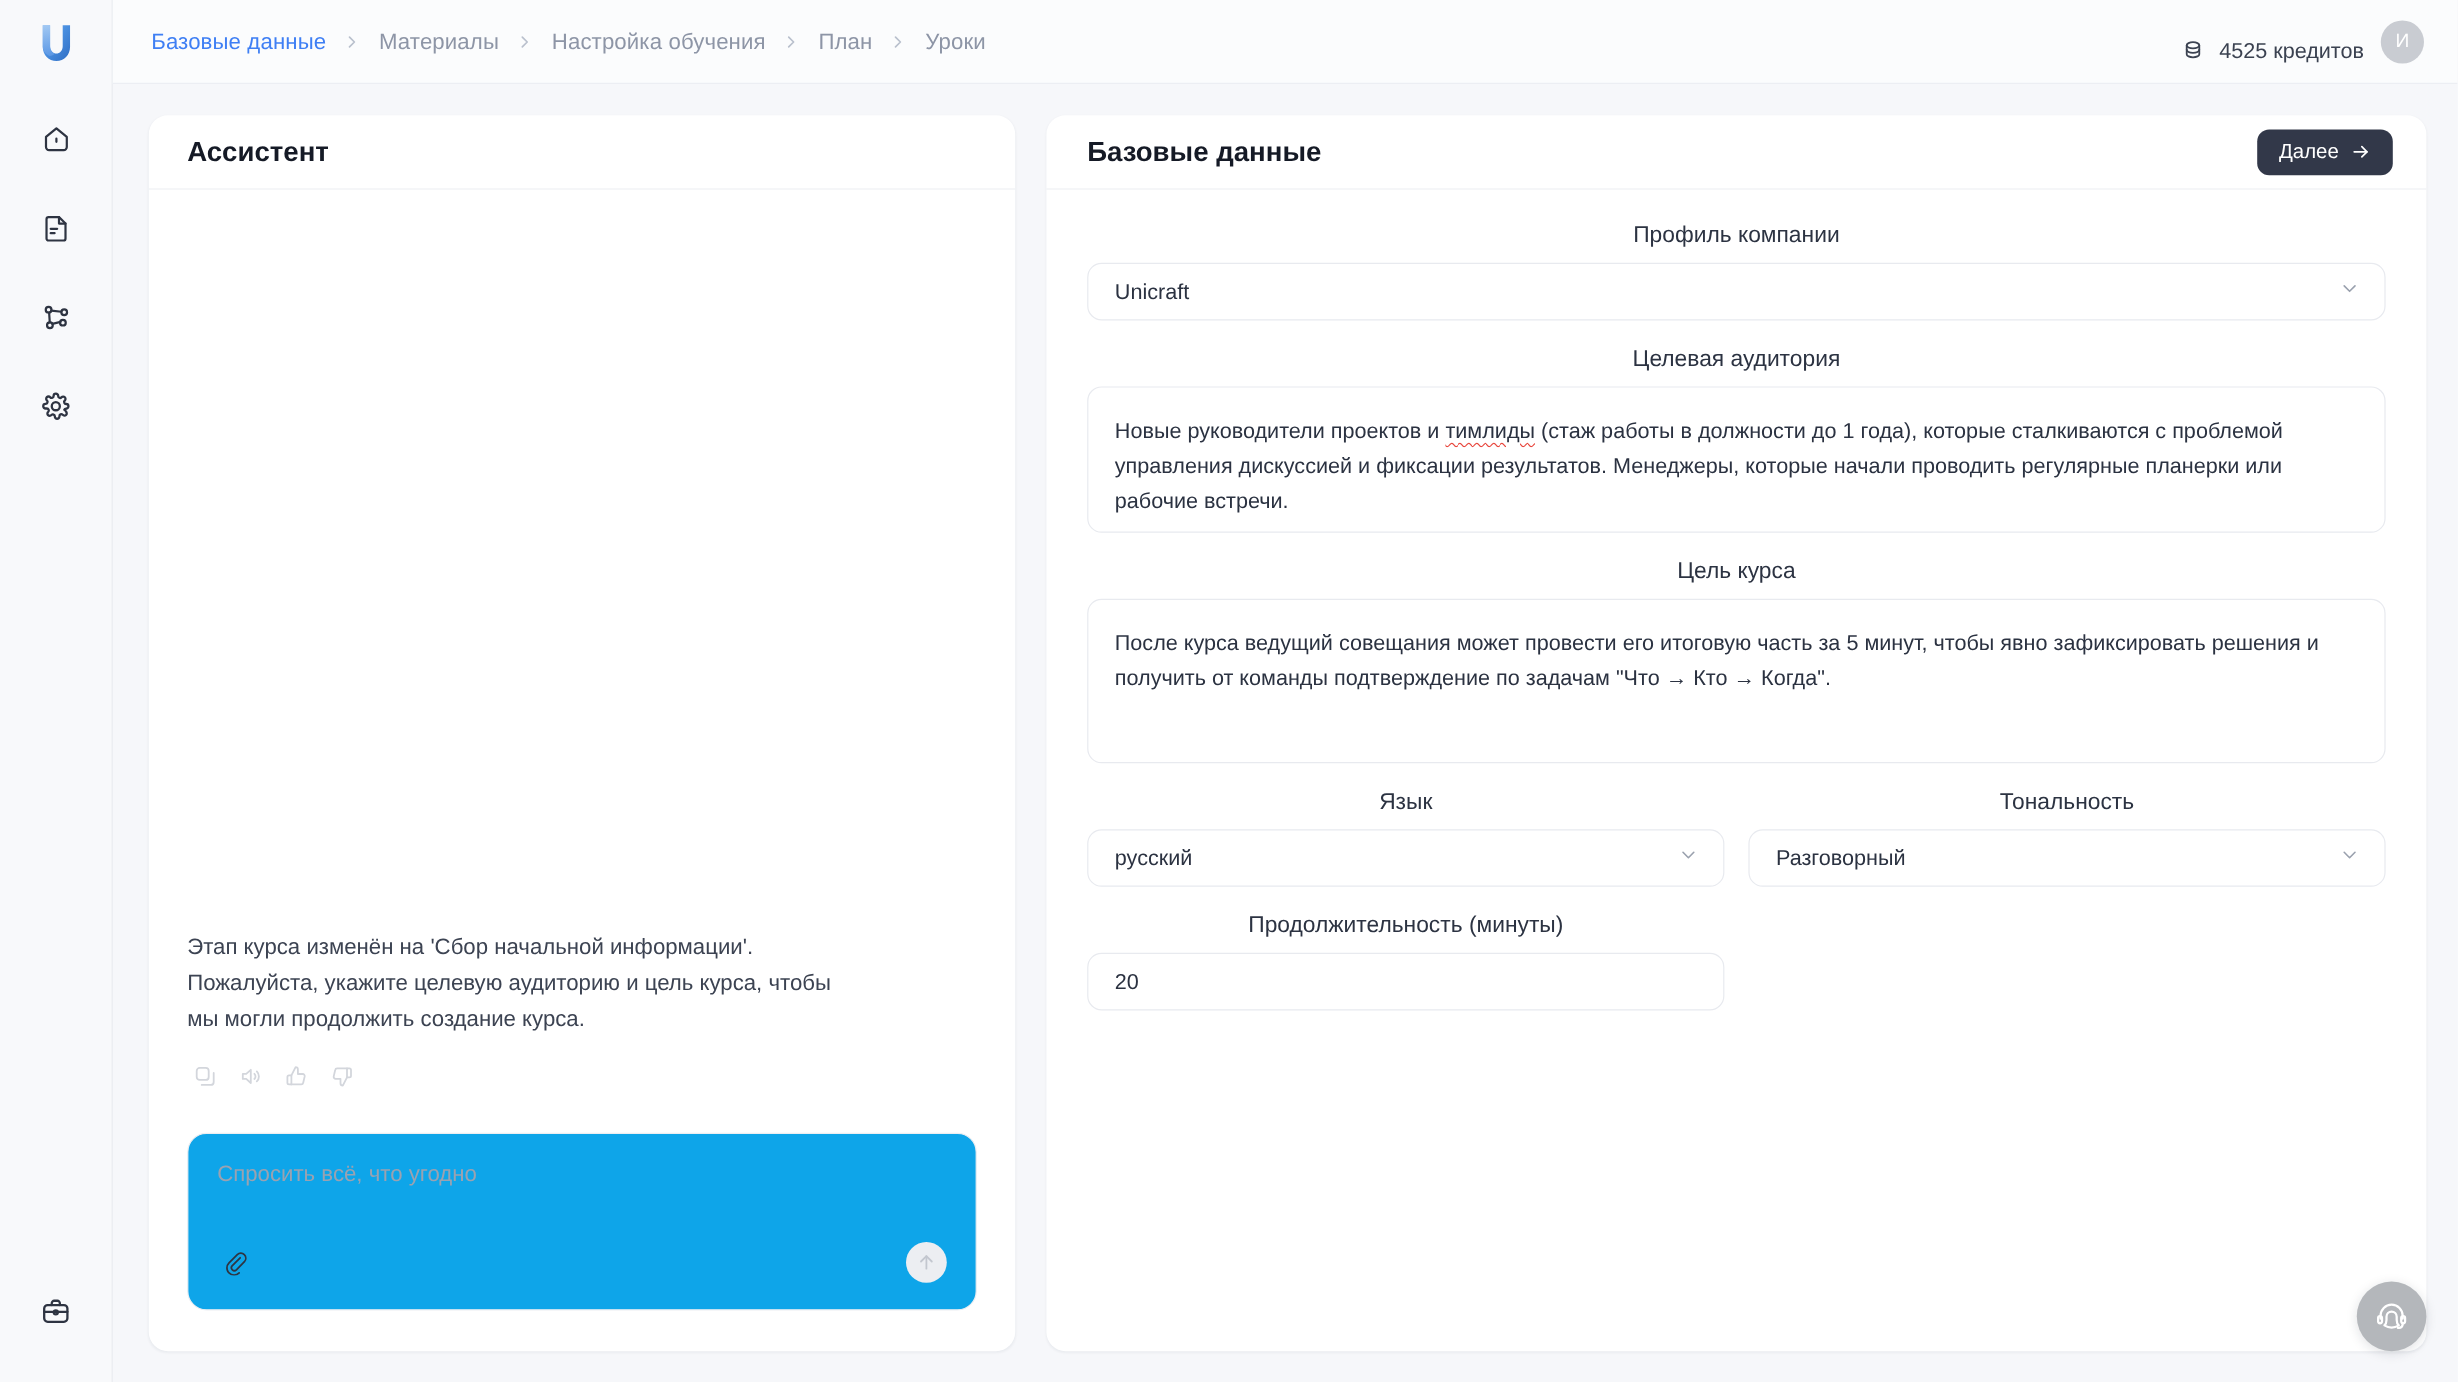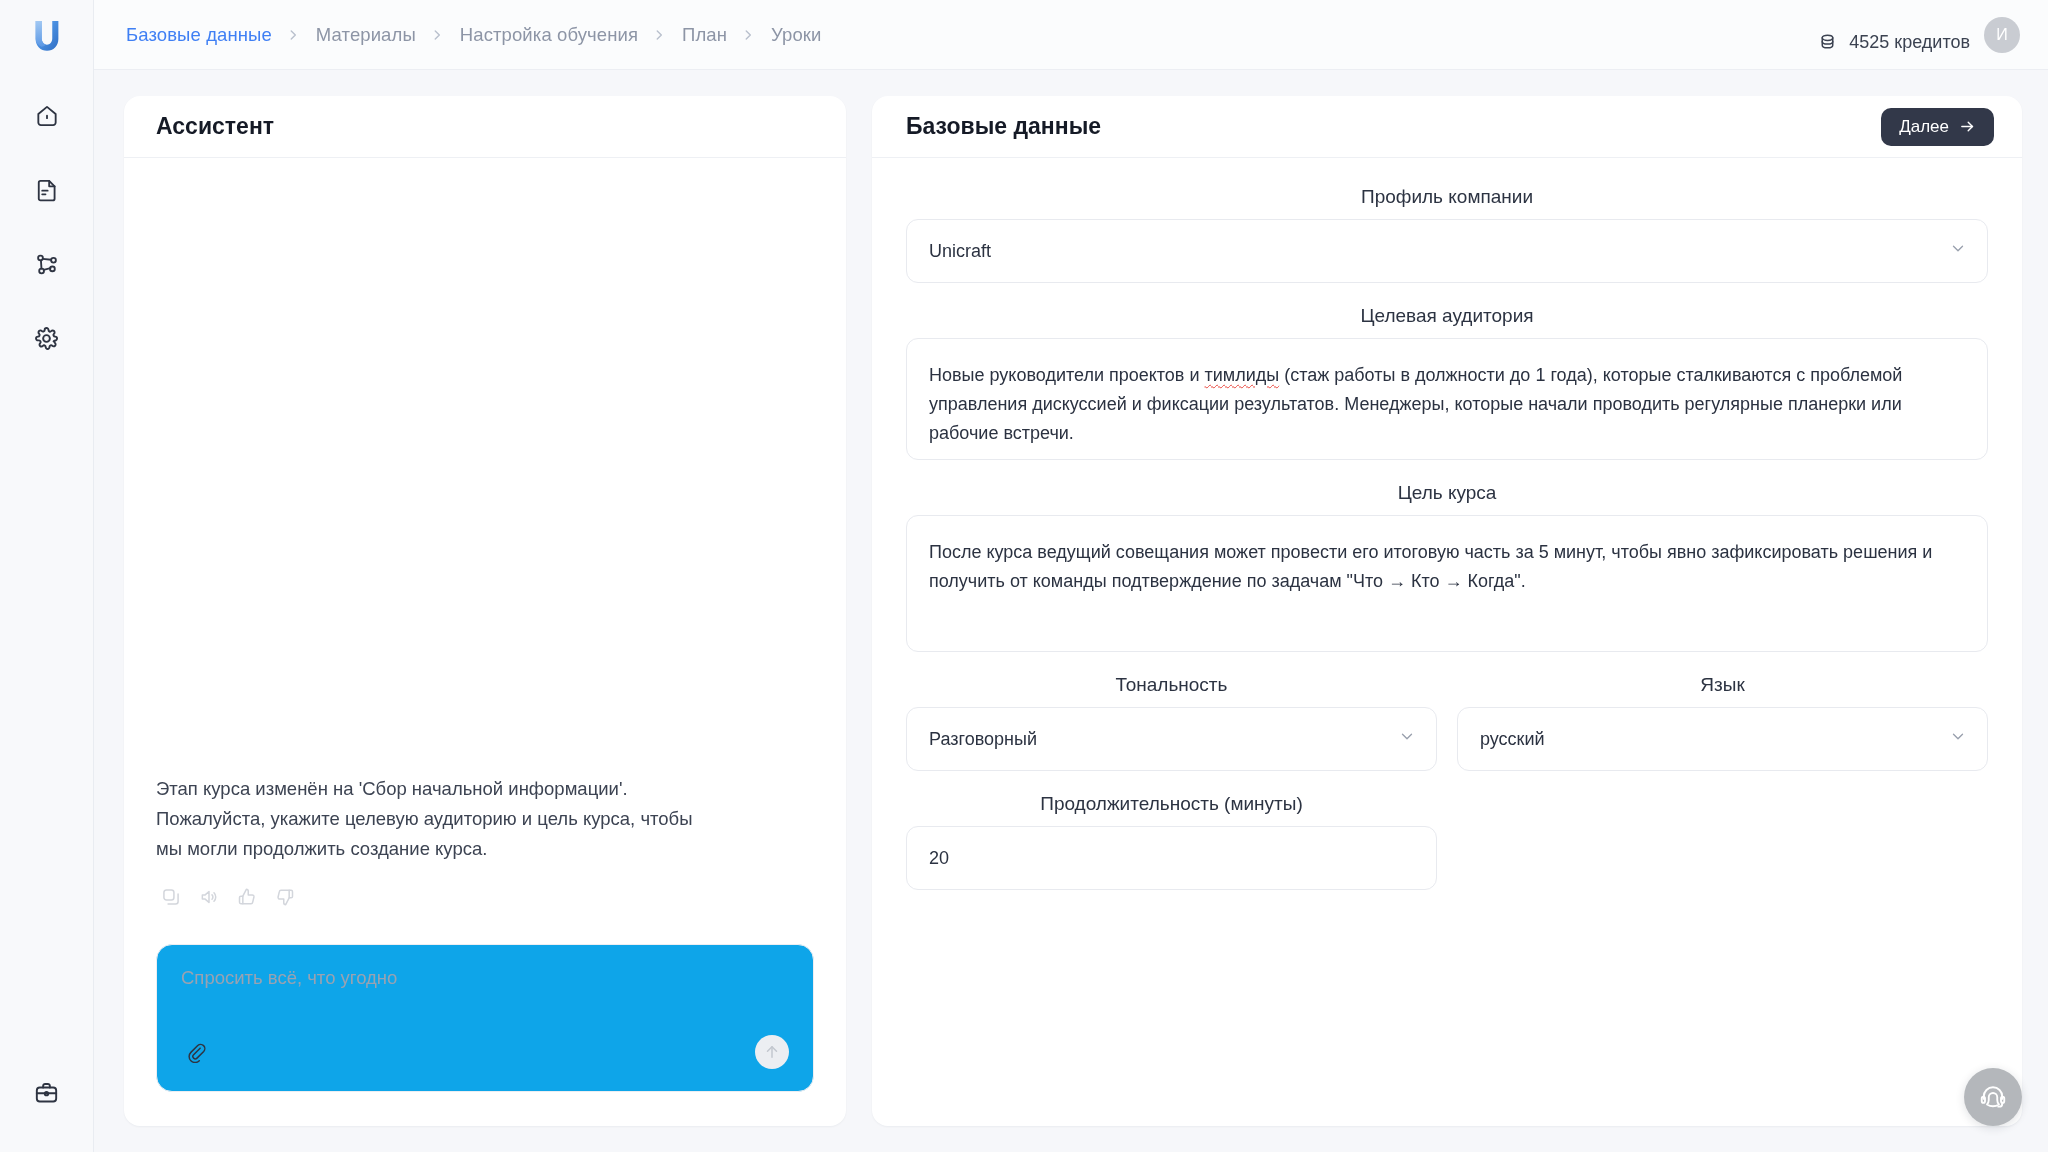--- a/index.html
+++ b/index.html
@@ -154,21 +154,21 @@
   .field-label {
     font-size: 19px; color: #2c3342; margin-bottom: 11px; display: block; text-align: center;
   }
   .control {
     width: 100%;
     border: 1px solid #e8eaef;
     border-radius: 12px;
     background: #fff;
     font-family: inherit; font-size: 18px; color: #2b3241;
     padding: 0 22px;
-    height: 64px;
+    height: 48px;
     display: flex; align-items: center;
     outline: none;
   }
   .select { position: relative; cursor: pointer; }
   .select .chev { position: absolute; right: 20px; top: 50%; transform: translateY(-50%); }
   .textarea {
     height: auto; min-height: 0; display: block;
     padding: 22px 26px 32px 22px;
     line-height: 1.6; resize: none; overflow: hidden;
   }
@@ -401,41 +401,41 @@
             </div>
           </div>
 
           <div class="field">
             <label class="field-label">Цель курса</label>
             <div class="control textarea ta-goal">После курса ведущий совещания может провести его итоговую часть за 5 минут, чтобы явно зафиксировать решения и получить от команды подтверждение по задачам "Что → Кто → Когда".</div>
           </div>
 
           <div class="row2">
             <div class="field">
+              <label class="field-label">Язык</label>
+              <div class="control select">
+                <span>русский</span>
+                <span class="chev">
+                  <svg width="18" height="18" viewBox="0 0 24 24" fill="none" stroke="#9aa1ae" stroke-width="1.8" stroke-linecap="round" stroke-linejoin="round">
+                      <path d="M6 9 l6 6 6-6"></path>
+                    </svg>
+                </span>
+              </div>
+            </div>
+            <div class="field">
               <label class="field-label">Тональность</label>
               <div class="control select">
                 <span>Разговорный</span>
                 <span class="chev">
                   <svg width="18" height="18" viewBox="0 0 24 24" fill="none" stroke="#9aa1ae" stroke-width="1.8" stroke-linecap="round" stroke-linejoin="round">
                       <path d="M6 9 l6 6 6-6"></path>
                     </svg>
                 </span>
               </div>
             </div>
-            <div class="field">
-              <label class="field-label">Язык</label>
-              <div class="control select">
-                <span>русский</span>
-                <span class="chev">
-                  <svg width="18" height="18" viewBox="0 0 24 24" fill="none" stroke="#9aa1ae" stroke-width="1.8" stroke-linecap="round" stroke-linejoin="round">
-                      <path d="M6 9 l6 6 6-6"></path>
-                    </svg>
-                </span>
-              </div>
-            </div>
           </div>
 
           <div class="field half">
             <label class="field-label">Продолжительность (минуты)</label>
             <div class="control">20</div>
           </div>
 
         </div>
       </section>
     </div>

